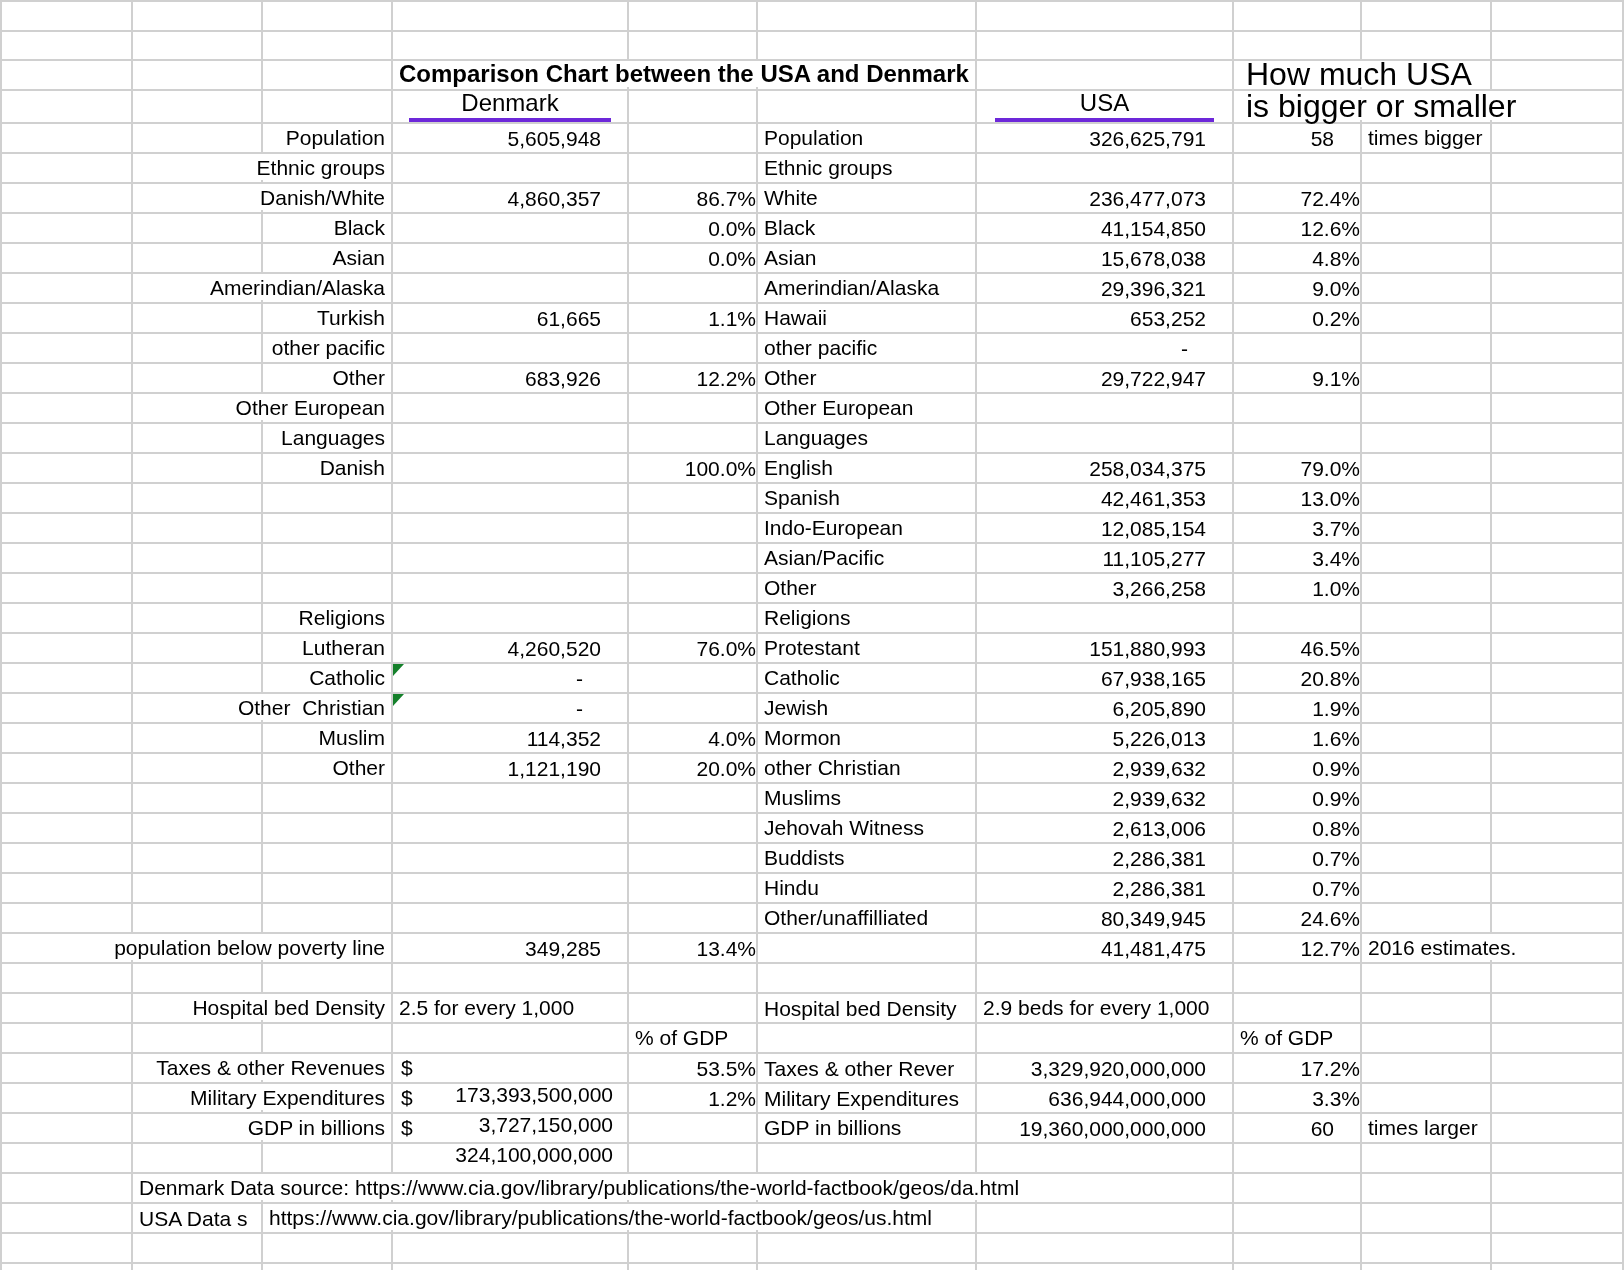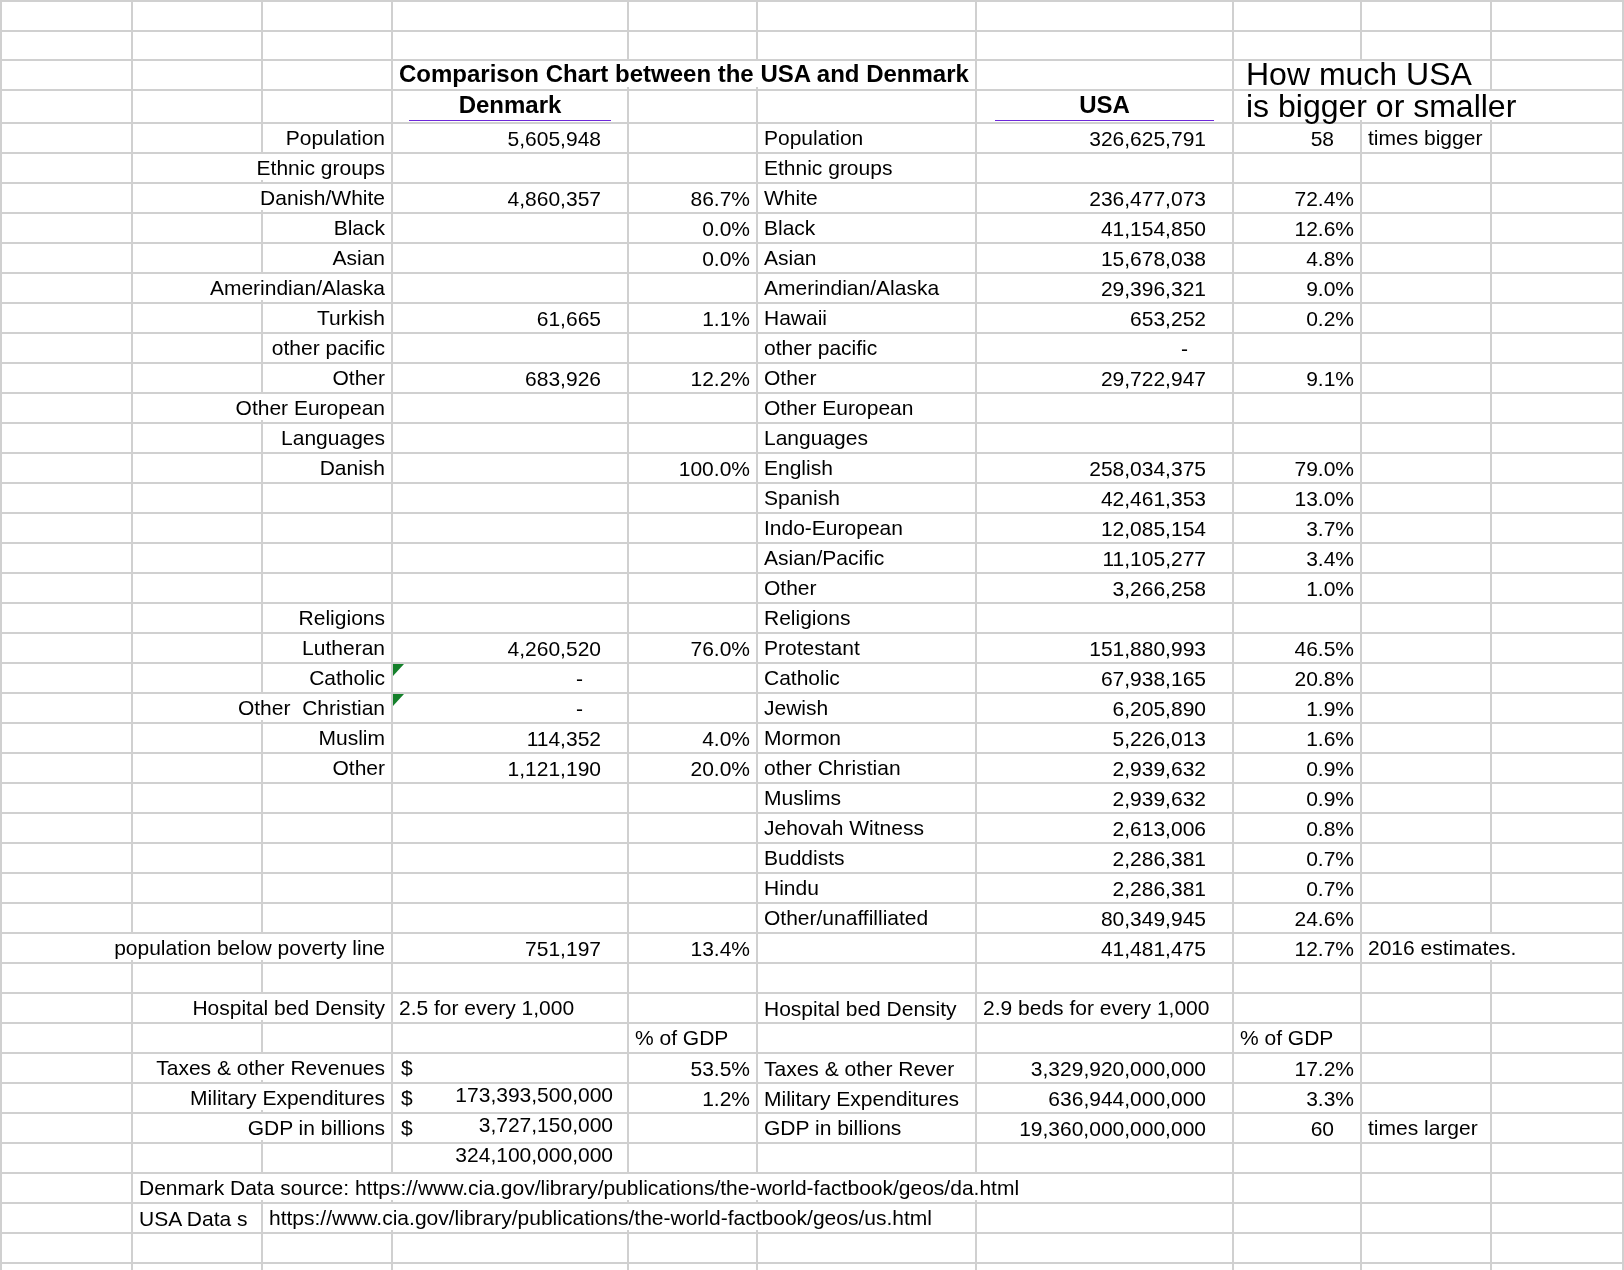--- a/index.html
+++ b/index.html
@@ -15,21 +15,21 @@
   }
   .cell{
     position:relative;display:flex;align-items:center;
     box-sizing:border-box;overflow:visible;
     border-right:2px solid var(--grid,#d0d0d0);
     border-bottom:2px solid var(--grid,#d0d0d0);
     font-size:21px;line-height:1;white-space:pre;
   }
   
   .s-num{justify-content:flex-end;padding-right:26px;}
-  .s-pct{justify-content:flex-end;padding-right:6px;}
+  .s-pct{justify-content:flex-end;}
   .s-dash{justify-content:flex-end;padding-right:44px;}
   
   .s-labelR .txt{
     position:absolute;right:6px;top:0;bottom:2px;display:flex;align-items:center;
     white-space:pre;background:#fff;z-index:2;
   }
   
   .s-labelL .txt{
     position:absolute;left:6px;top:0;bottom:2px;display:flex;align-items:center;
     white-space:pre;background:#fff;z-index:2;
@@ -43,22 +43,22 @@
     white-space:pre;background:#fff;z-index:2;font-weight:700;font-size:24px;
   }
   
   .s-bighead .txt{
     position:absolute;left:12px;top:0;bottom:2px;display:flex;align-items:center;
     white-space:pre;background:#fff;z-index:2;font-size:32px;
   }
   
   .s-colhead{justify-content:center;}
   .s-colhead .txt{
-    display:block;width:86%;text-align:center;font-weight:700;font-size:24px;
-    border-bottom:1px solid #6d28d9;padding-bottom:3px;
+    display:block;width:86%;text-align:center;font-weight:400;font-size:24px;
+    border-bottom:4px solid #6d28d9;padding-bottom:3px;
   }
   
   .s-money .cur{position:absolute;left:8px;top:0;bottom:2px;display:flex;align-items:center;}
   .s-money .txt{position:absolute;right:14px;top:12px;bottom:2px;display:flex;align-items:center;margin-top:28px;}
   
   .flag{
     position:absolute;left:0;top:0;width:0;height:0;z-index:4;
     border-top:12px solid var(--flag,#15802b);
     border-right:11px solid transparent;
   }
@@ -374,21 +374,21 @@
       <div class="cell"></div>
       <div class="cell"></div>
       <div class="cell s-labelL"><span class="txt">Other/unaffilliated</span></div>
       <div class="cell s-num"><span class="txt">80,349,945</span></div>
       <div class="cell s-pct"><span class="txt">24.6%</span></div>
       <div class="cell"></div>
       <div class="cell"></div>
       <div class="cell"></div>
       <div class="cell"></div>
       <div class="cell s-labelR"><span class="txt">population below poverty line</span></div>
-      <div class="cell s-num"><span class="txt">751,197</span></div>
+      <div class="cell s-num"><span class="txt">349,285</span></div>
       <div class="cell s-pct"><span class="txt">13.4%</span></div>
       <div class="cell"></div>
       <div class="cell s-num"><span class="txt">41,481,475</span></div>
       <div class="cell s-pct"><span class="txt">12.7%</span></div>
       <div class="cell s-labelL"><span class="txt">2016 estimates.</span></div>
       <div class="cell"></div>
       <div class="cell"></div>
       <div class="cell"></div>
       <div class="cell"></div>
       <div class="cell"></div>

